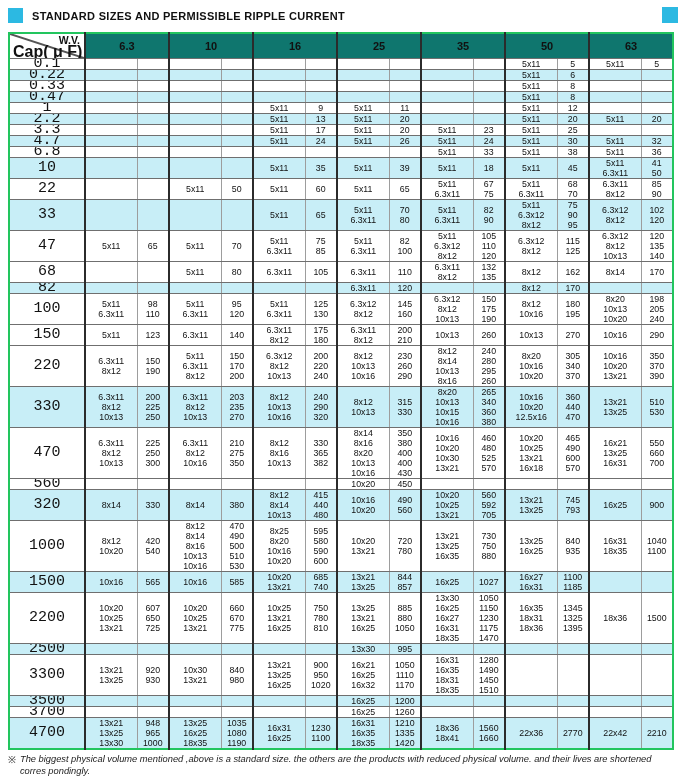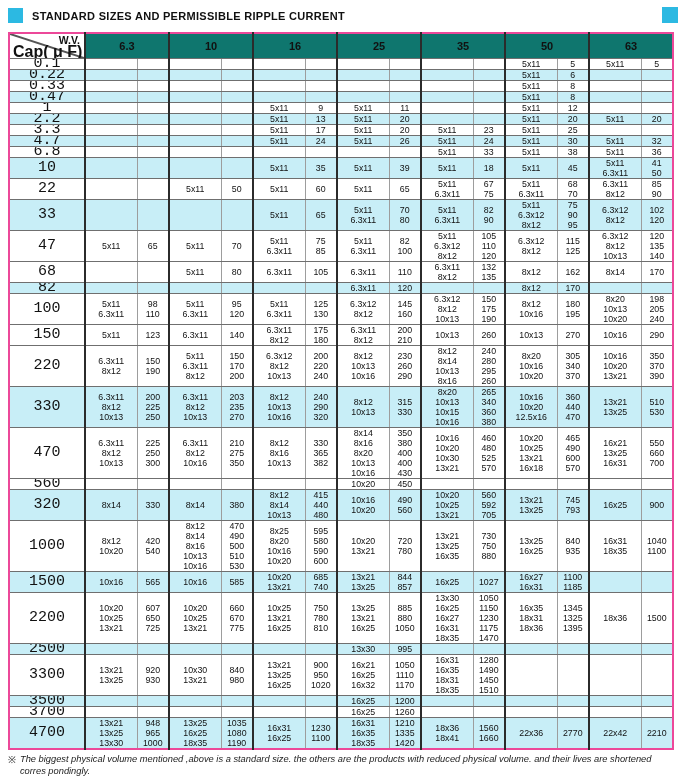--- a/index.html
+++ b/index.html
@@ -9,21 +9,21 @@
     -webkit-font-smoothing:antialiased;
   }
   .page{padding:6px 8px 0 8px;position:relative;}
   .title-row{display:flex;align-items:center;gap:9px;margin:2px 0 9px 0;}
   .bullet{width:15px;height:15px;background:#2cb9e2;flex:0 0 auto;}
   .bullet-right{position:absolute;top:7px;right:2px;width:16px;height:16px;background:#2cb9e2;}
   .page-title{font-size:11px;font-weight:bold;letter-spacing:.3px;white-space:nowrap;}
 
   table.sizes{
     border-collapse:collapse;table-layout:fixed;width:664px;
-    border:2px solid #ec4899;
+    border:2px solid #22c55e;
   }
   .sizes th,.sizes td{
     border:1px solid #6f6f6f;padding:0;text-align:center;vertical-align:middle;
     font-size:8.8px;line-height:10px;overflow:hidden;
   }
   
   .sizes td.size,.sizes th.volt{border-left:2px solid #2b2b2b;}
   .sizes td.size{border-right:1px solid #9d9d9d;}
   .sizes th{height:24px;background:#0f766e;font-weight:bold;font-size:11px;}
   .sizes th.corner{

